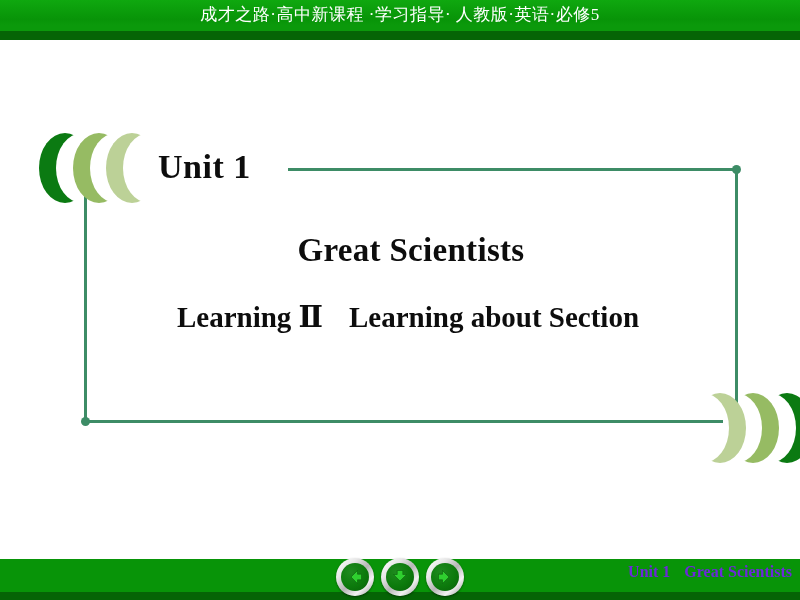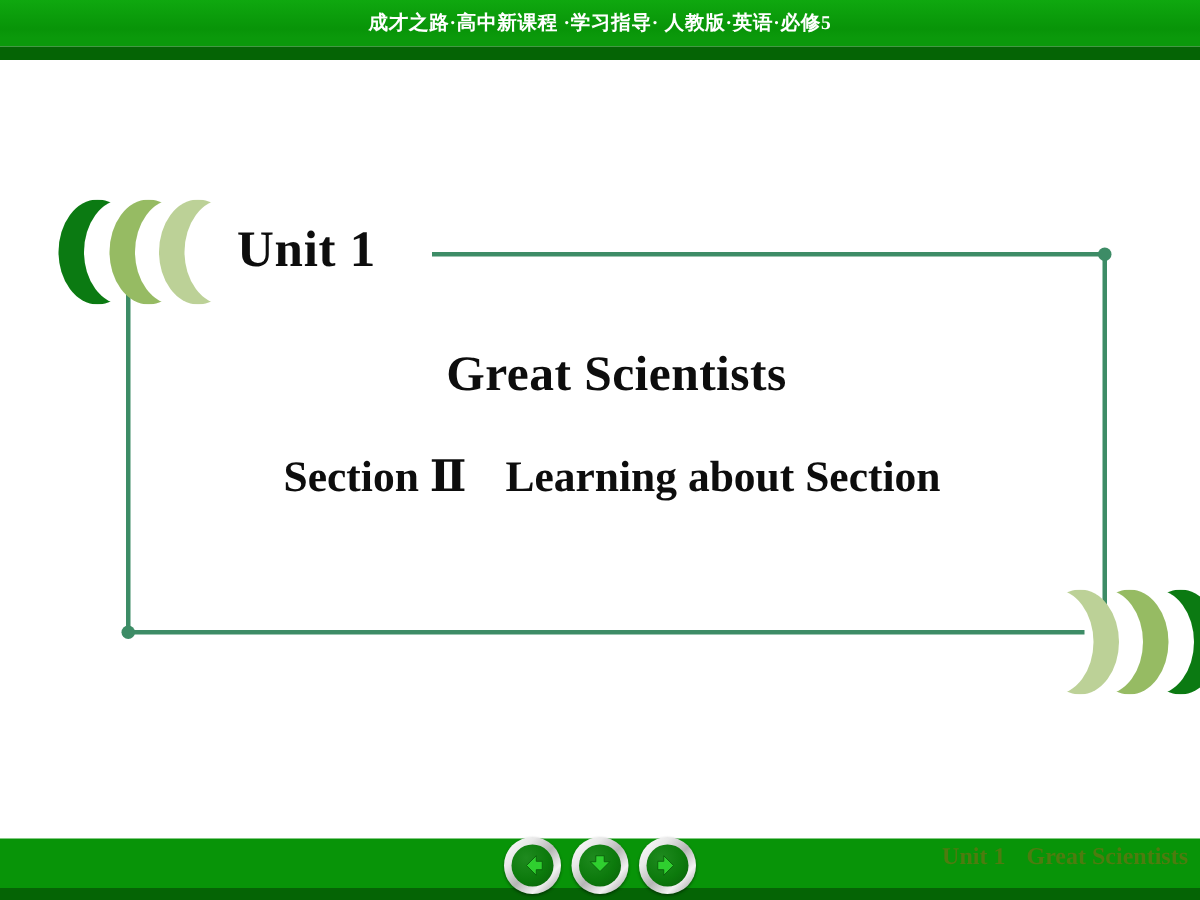--- a/index.html
+++ b/index.html
@@ -28,22 +28,22 @@
   }
   .header-bar-dark {
     position: absolute;
     left: 0; top: 31px;
     width: 800px;
     height: 9px;
     background: #056405;
   }
   .header-title {
     color: #ffffff;
-    font-size: 13px;
-    font-weight: bold;
+    font-size: 17px;
+    font-weight: normal;
     letter-spacing: 0.5px;
     white-space: nowrap;
     font-family: "Liberation Serif", "DejaVu Serif", serif;
     transform: translateY(-1px);
   }
 
   
   .frame-line {
     position: absolute;
     background: #3d8c66;
@@ -131,21 +131,21 @@
   .footer-bar-dark {
     position: absolute;
     left: 0; top: 592px;
     width: 800px;
     height: 8px;
     background: #056405;
   }
   .footer-title {
     position: absolute;
     right: 8px; top: 563px;
-    color: #4d7c0f;
+    color: #6d28d9;
     font-size: 16px;
     font-weight: bold;
     font-family: "Liberation Serif", "DejaVu Serif", serif;
     white-space: nowrap;
   }
   .footer-title .ft-gap { display: inline-block; width: 14px; }
 
   .nav-buttons {
     position: absolute;
     left: 336px; top: 556px;
@@ -232,21 +232,21 @@
     </defs>
     <ellipse cx="34" cy="35" rx="26" ry="35" fill="#bcd197" mask="url(#mR1)"></ellipse>
     <ellipse cx="67" cy="35" rx="26" ry="35" fill="#96bb63" mask="url(#mR2)"></ellipse>
     <ellipse cx="101" cy="35" rx="26" ry="35" fill="#0b7a12" mask="url(#mR3)"></ellipse>
   </svg>
 </div>
 
 <div class="title-unit">Unit 1</div>
 <div class="title-main">Great Scientists</div>
 <div class="title-section">
-  <span>Section Ⅱ</span><span class="sec-gap"></span><span>Learning about Section</span>
+  <span>Learning Ⅱ</span><span class="sec-gap"></span><span>Learning about Section</span>
 </div>
 
 <div class="footer-bar"></div>
 <div class="footer-bar-dark"></div>
 
 <div class="nav-buttons">
   <div class="nav-btn">
     <div class="nav-btn-inner">
       <svg width="18" height="18" viewBox="0 0 18 18">
         <path d="M11.5 2.5 L5 9 L11.5 15.5 L11.5 11.8 L15.5 11.8 L15.5 6.2 L11.5 6.2 Z" fill="#2fcf2f" stroke="#0b5f0b" stroke-width="0.6"></path>

